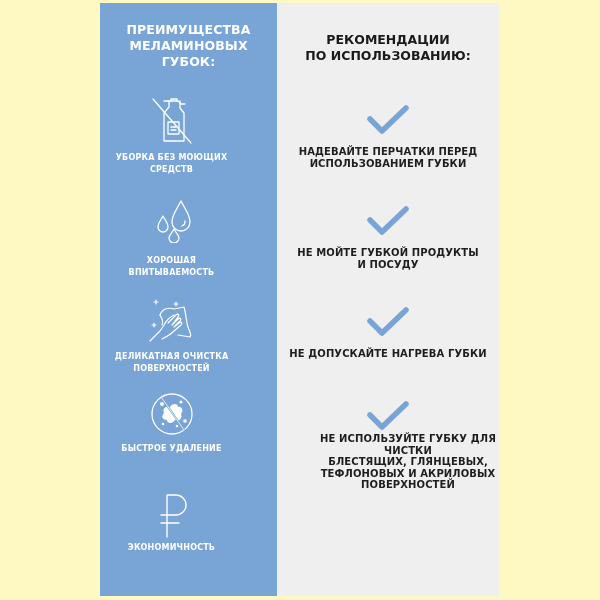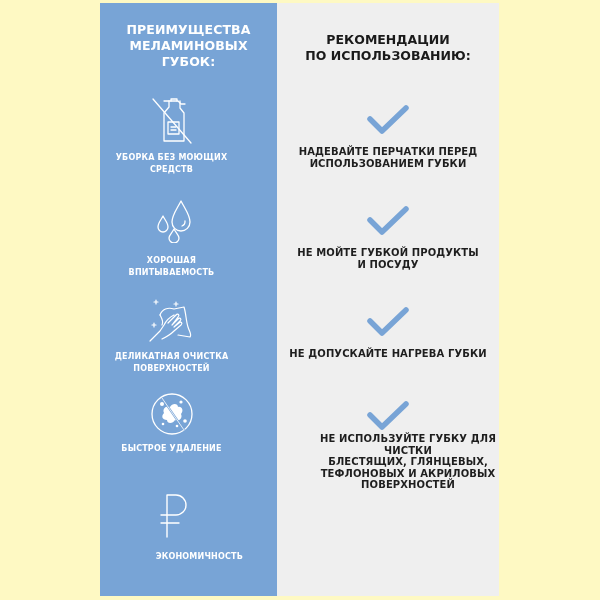--- a/index.html
+++ b/index.html
@@ -164,21 +164,21 @@
       <div class="label" style="margin-top:6px;">
         <div>БЫСТРОЕ УДАЛЕНИЕ</div>
       </div>
     </div>
 
     <div class="adv" style="top:488px;">
       <svg class="icon" width="50" height="48" viewBox="0 0 50 48" fill="none" stroke="#ffffff" stroke-width="1.4" stroke-linecap="round" stroke-linejoin="round">
         <path d="M20 46 V4 H29 a10 10 0 0 1 0 20 H14"></path>
         <path d="M14 32 H32"></path>
       </svg>
-      <div class="label" style="margin-top:12px;text-align:right;">
+      <div class="label" style="margin-top:3px;">
         <div>ЭКОНОМИЧНОСТЬ</div>
       </div>
     </div>
   </div>
 
   <div class="panel-right">
     <div class="title-right">
       <div>РЕКОМЕНДАЦИИ</div>
       <div>ПО ИСПОЛЬЗОВАНИЮ:</div>
     </div>

